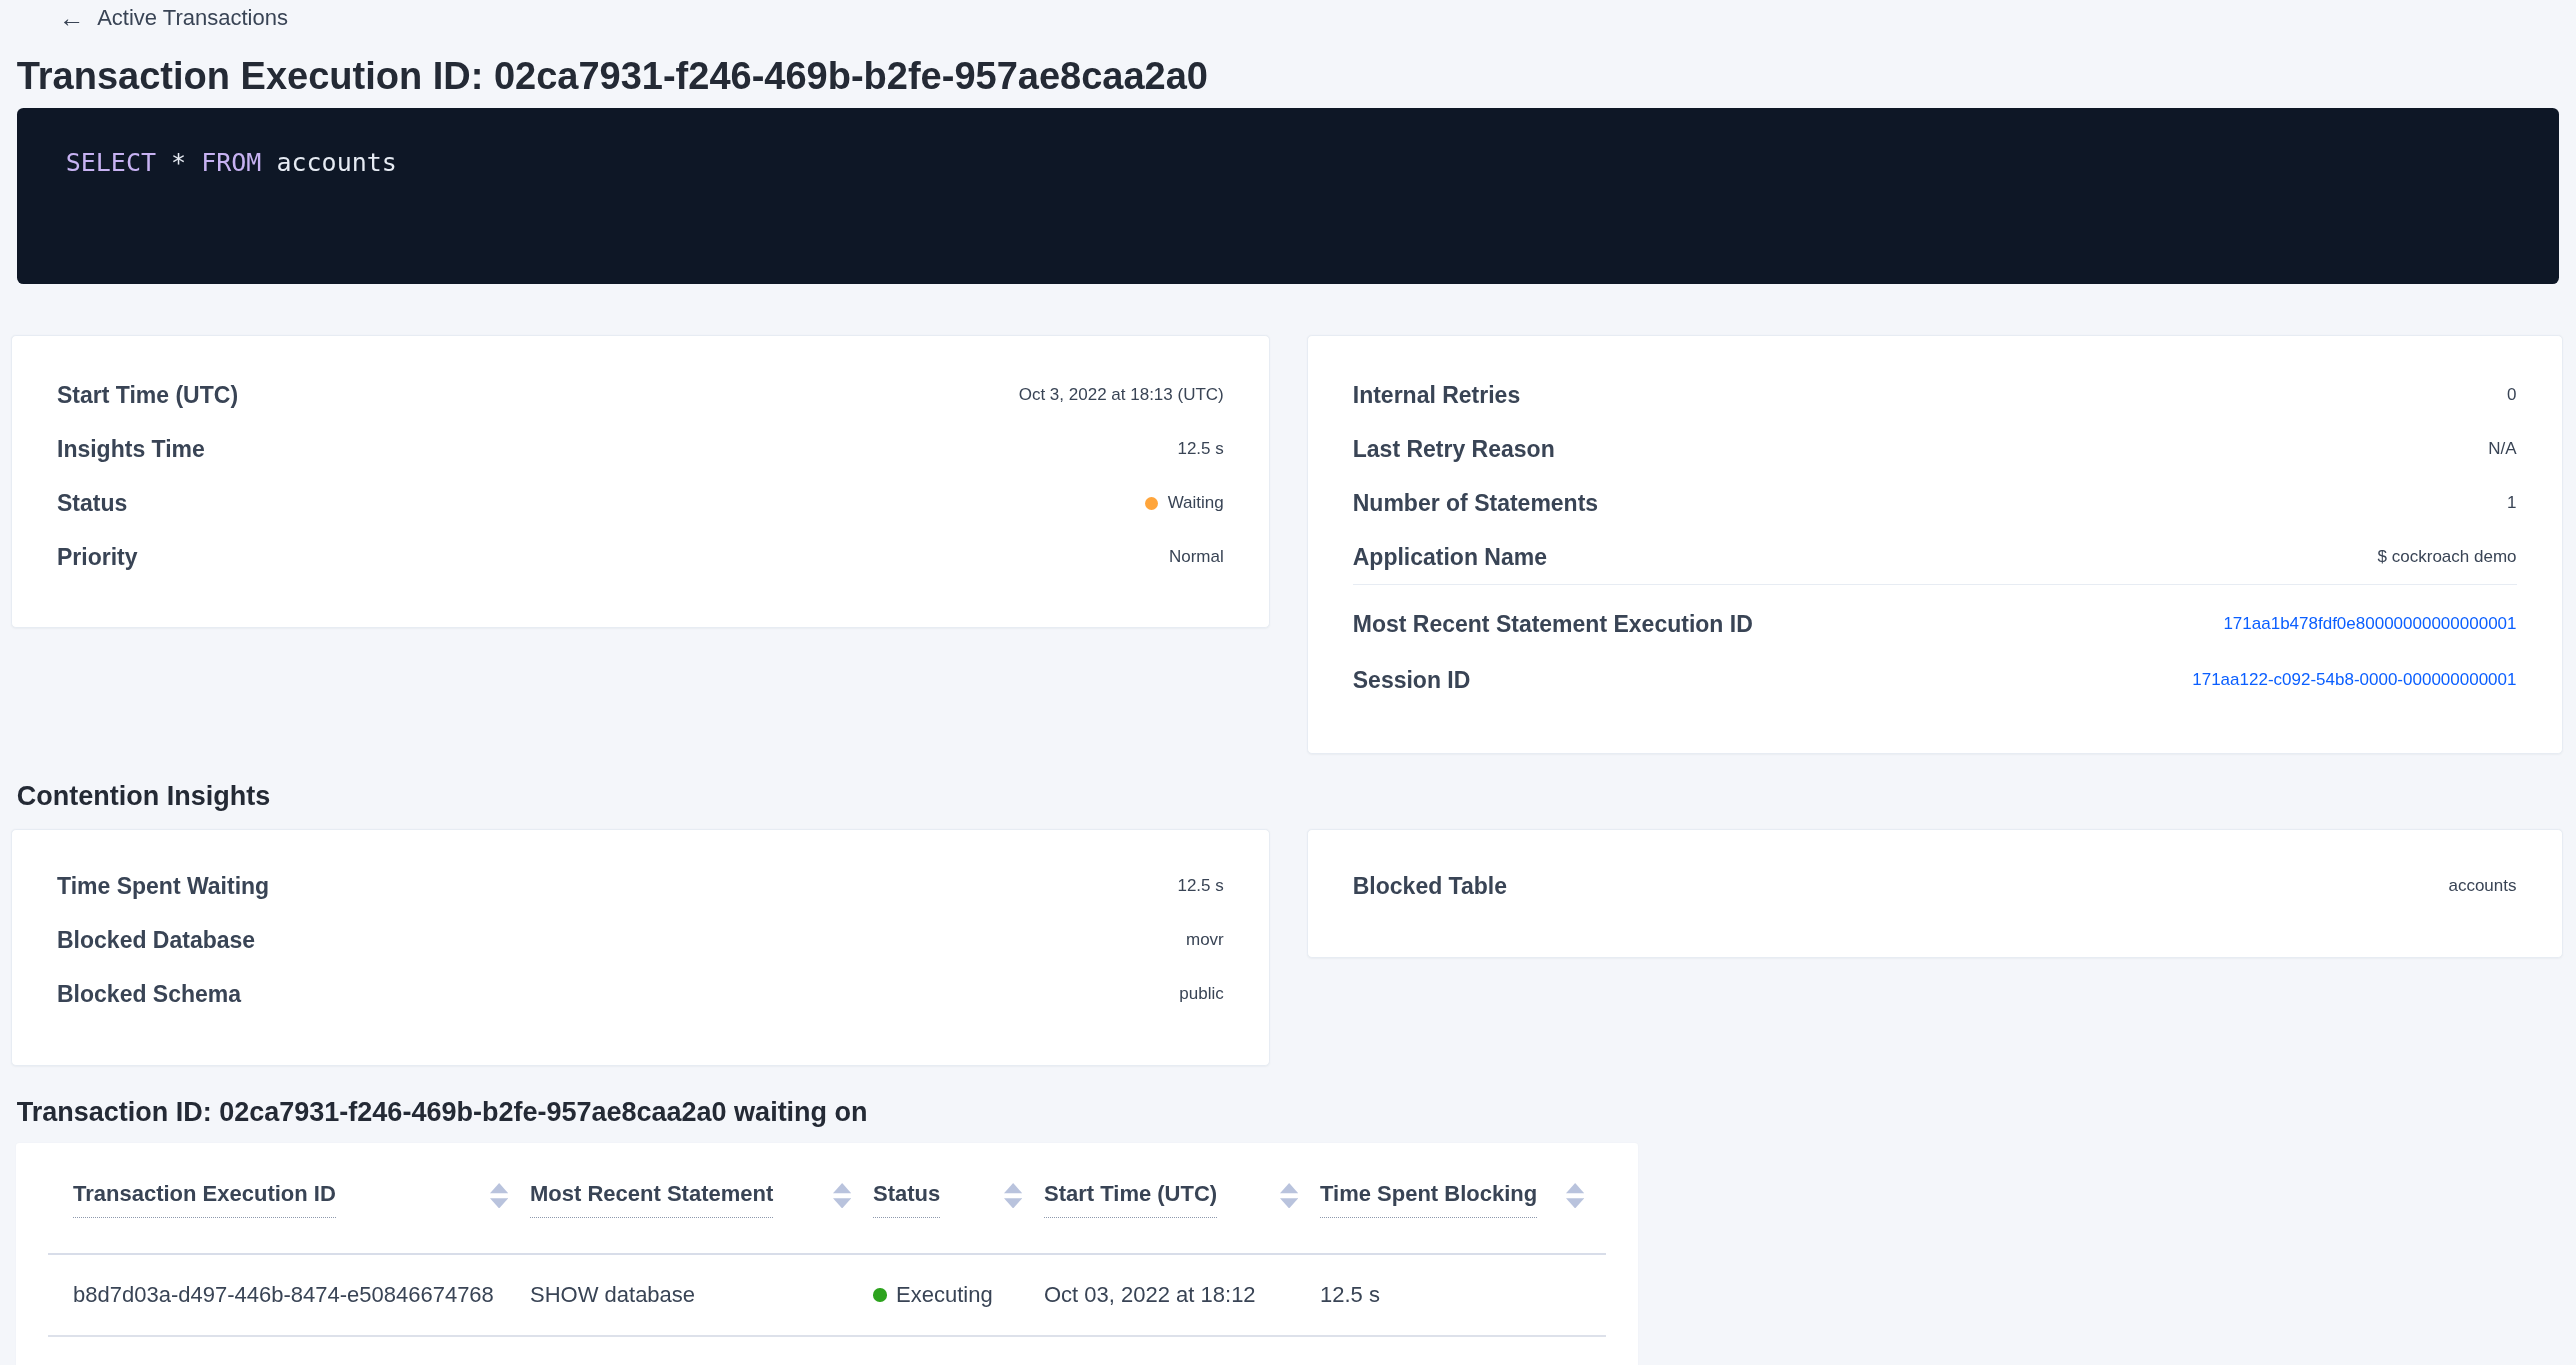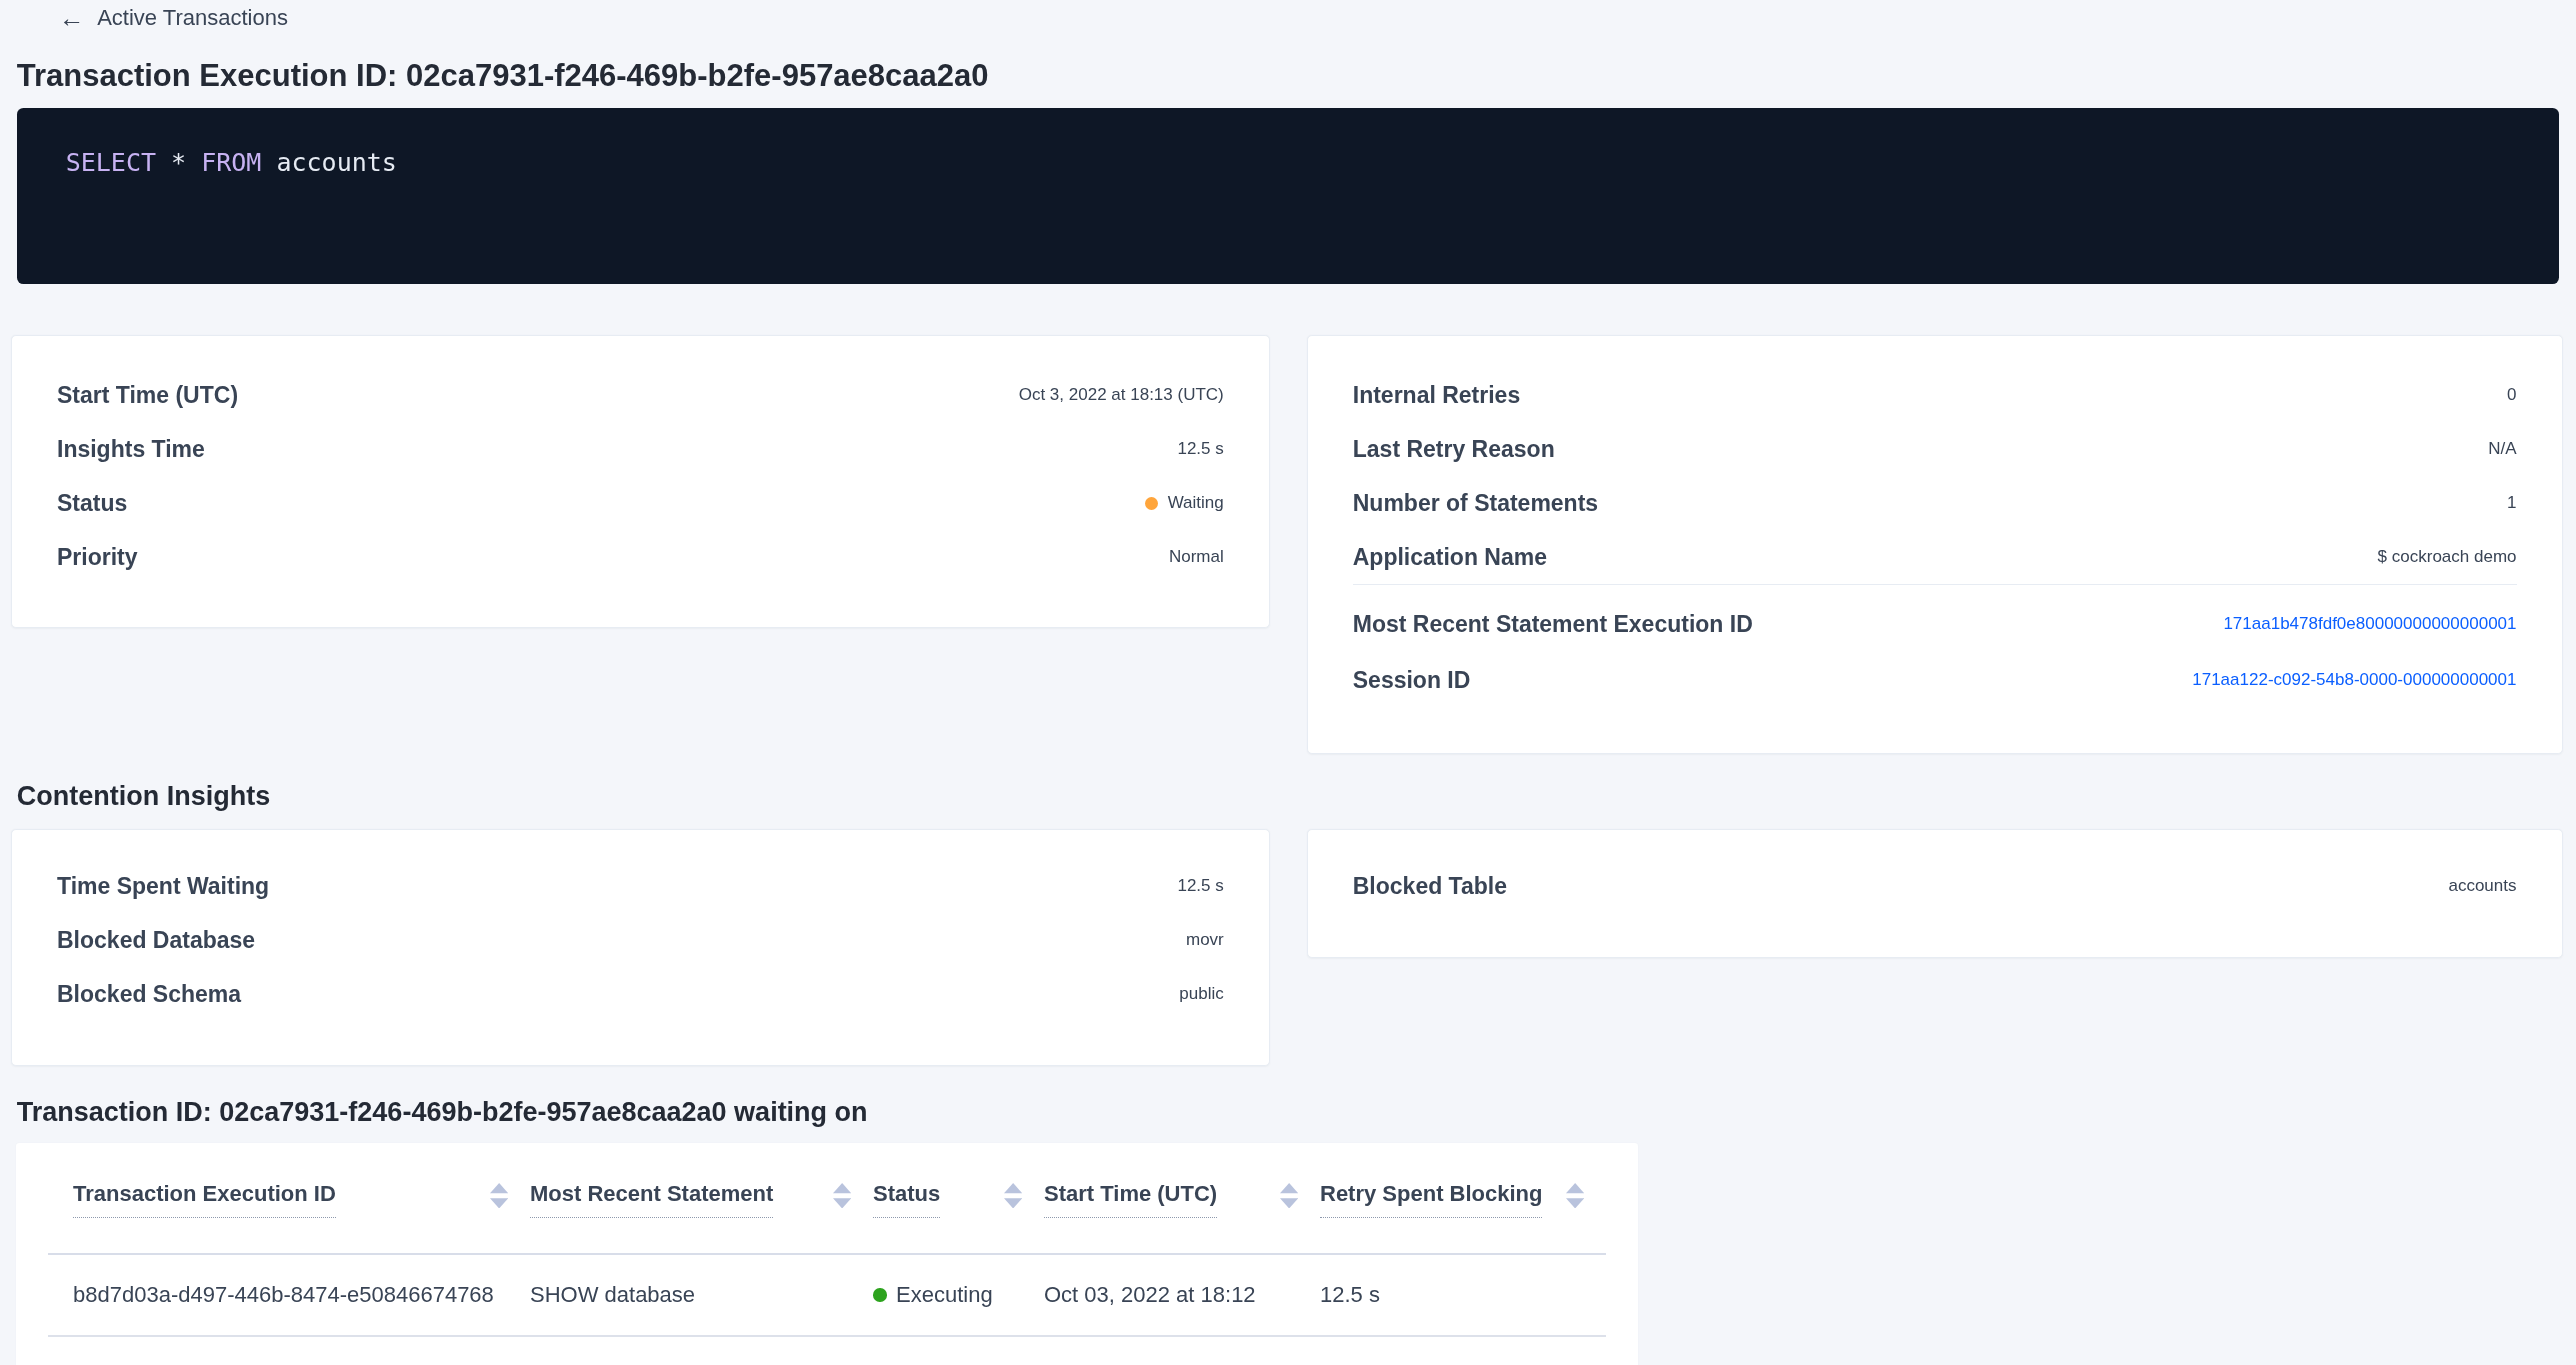--- a/index.html
+++ b/index.html
@@ -16,21 +16,21 @@
   .breadcrumb {
     display: inline-flex; align-items: center;
     padding: 6.4px 0 0 59px;
     font-size: 22px; line-height: 24px;
     color: #394455; text-decoration: none; cursor: pointer;
   }
   .breadcrumb .arrow { font-size: 25.5px; margin-right: 12.7px; line-height: 24px; }
   
   h1.page-title {
     margin: 30px 0 0 16.7px;
-    font-size: 31px; line-height: 32px; font-weight: 700;
+    font-size: 38px; line-height: 32px; font-weight: 700;
     color: #242a35;
   }
   
   .sql-box {
     margin: 16px 16.7px 0 16.7px;
     height: 176px;
     background: #0e1726;
     border-radius: 6.4px;
     padding: 40px 0 0 49px;
   }
@@ -227,21 +227,21 @@
             </svg>
         </div>
         <div class="th-cell">
           <span class="th-label">Start Time (UTC)</span>
           <svg class="sort-icon" width="18.3" height="25.5" viewBox="0 0 23 32">
               <polygon points="11.5,0 0,13 23,13" fill="#b9c3dd"></polygon>
               <polygon points="0,19 23,19 11.5,32" fill="#b9c3dd"></polygon>
             </svg>
         </div>
         <div class="th-cell">
-          <span class="th-label">Retry Spent Blocking</span>
+          <span class="th-label">Time Spent Blocking</span>
           <svg class="sort-icon" width="18.3" height="25.5" viewBox="0 0 23 32">
               <polygon points="11.5,0 0,13 23,13" fill="#b9c3dd"></polygon>
               <polygon points="0,19 23,19 11.5,32" fill="#b9c3dd"></polygon>
             </svg>
         </div>
       </div>
     </div>
     <div class="t-line row">
       <div class="trow">
         <span class="td-cell">b8d7d03a-d497-446b-8474-e50846674768</span>

